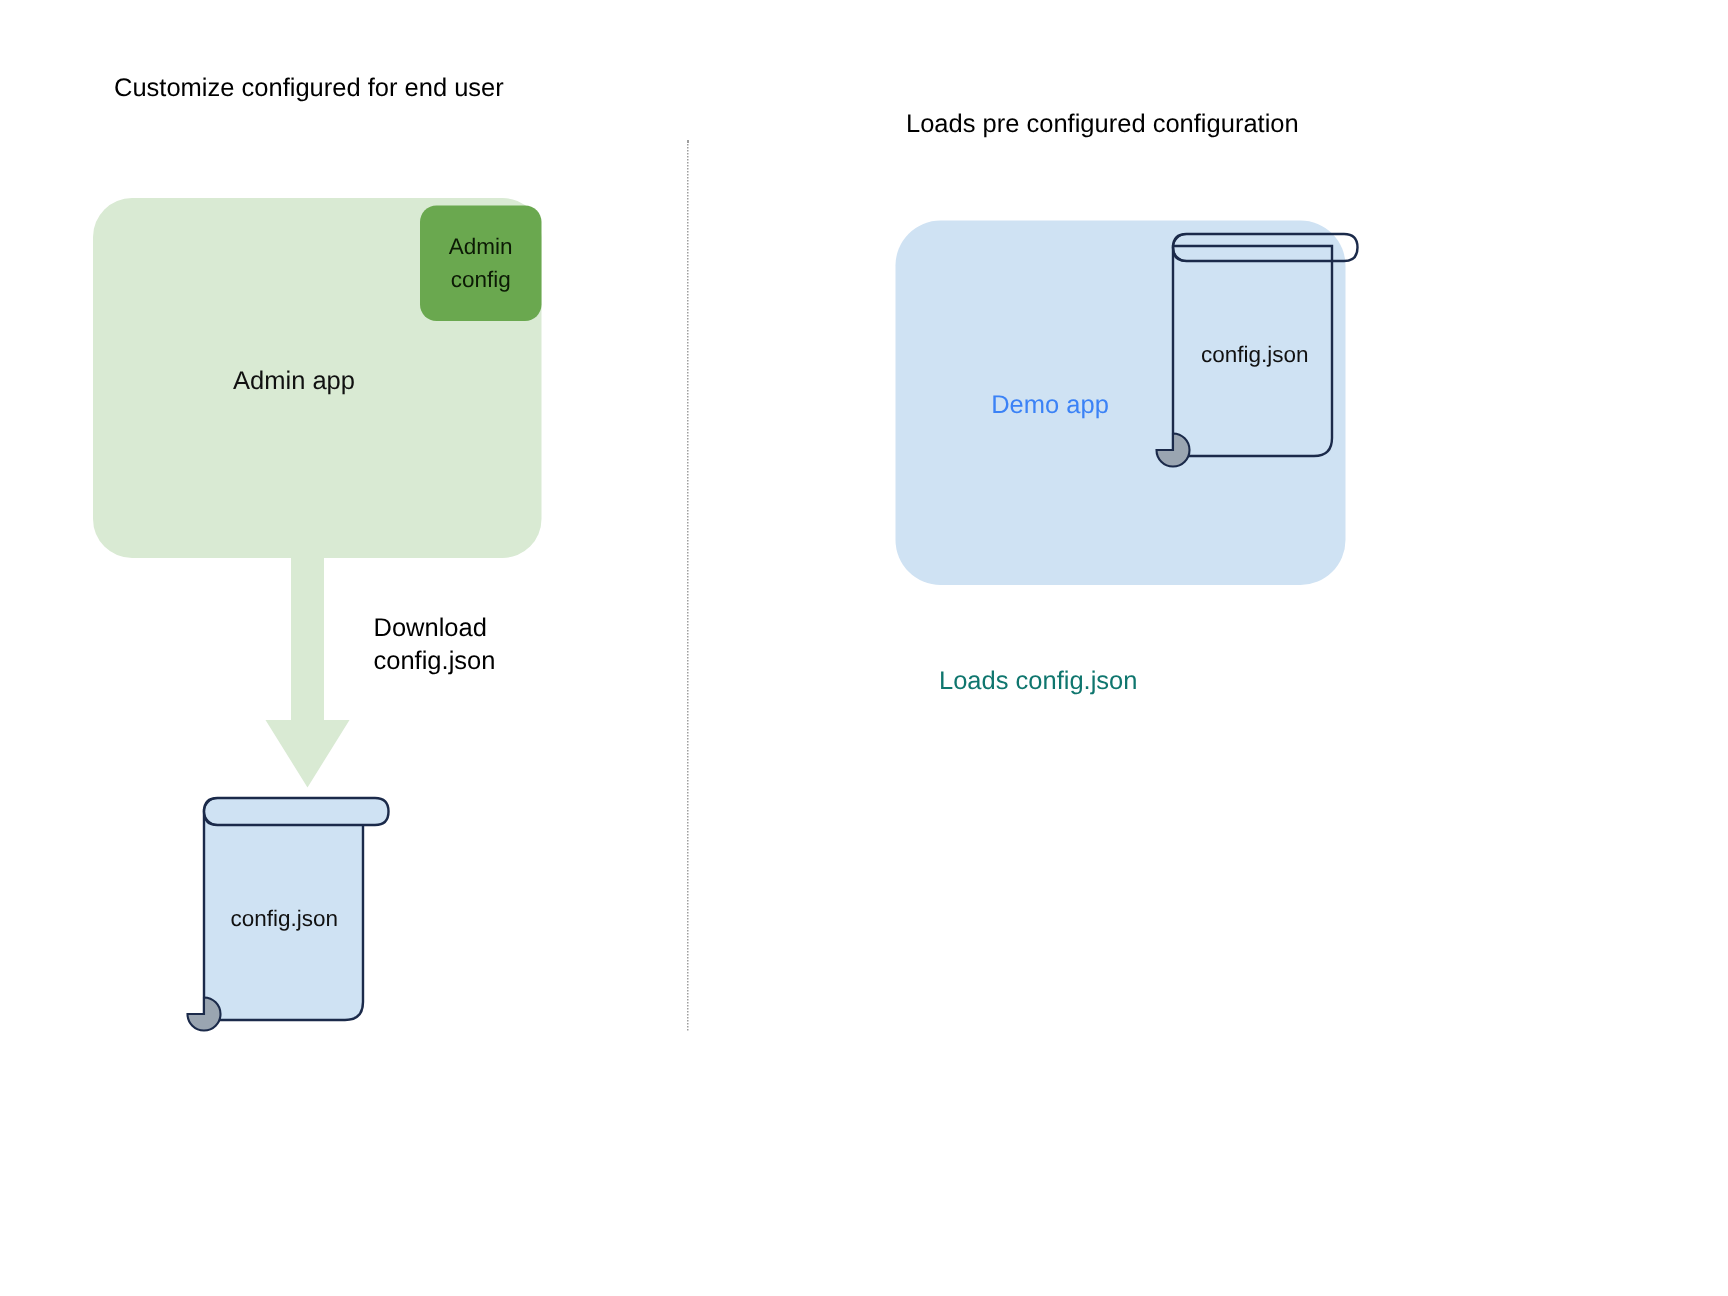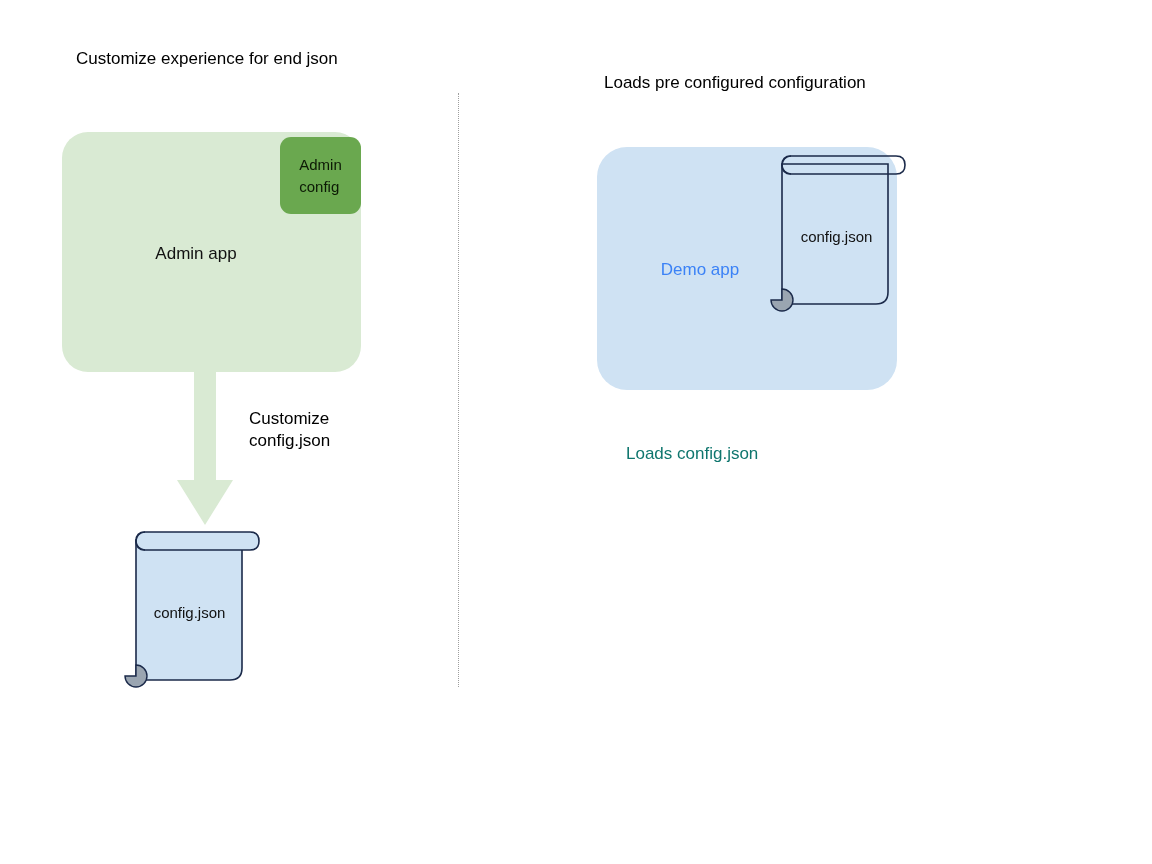--- a/index.html
+++ b/index.html
@@ -74,21 +74,21 @@
     height: 77px;
     background: #6aa84f;
     border-radius: 11px;
     display: flex;
     align-items: center;
     justify-content: center;
   }
   #admin-panel-label {
     font-size: 15px;
     line-height: 22px;
-    text-align: left;
+    text-align: center;
     color: #0c1a05;
   }
 
   
   #download-arrow {
     position: absolute;
     left: 176px;
     top: 368px;
     width: 58px;
     height: 160px;
@@ -154,41 +154,41 @@
     line-height: 22px;
     color: #0f766e;
     white-space: nowrap;
   }
 </style>
 </head>
 <body>
 
 <div class="canvas">
 
-  <div class="heading" id="heading-left">Customize experience for end json</div>
+  <div class="heading" id="heading-left">Customize configured for end user</div>
 
   <div id="admin-app-box"></div>
 
   <div id="admin-app-label">Admin app</div>
 
   <div id="admin-panel-box">
     <div id="admin-panel-label">
       <span>Admin</span><br>
       <span>config</span>
     </div>
   </div>
 
   <div id="download-arrow">
     <svg width="58" height="160" viewBox="0 0 58 160" xmlns="http://www.w3.org/2000/svg">
       <polygon points="18,0 40,0 40,112 57,112 29,157 1,112 18,112" fill="#d9ead3"></polygon>
     </svg>
   </div>
 
   <div id="download-arrow-label">
-    <span>Customize</span><br>
+    <span>Download</span><br>
     <span>config.json</span>
   </div>
 
   <div class="scroll-doc" id="scroll-left">
     <svg width="150" height="165" viewBox="0 0 150 165" xmlns="http://www.w3.org/2000/svg">
 
       <path d="M14,12 L120,12 L120,140 Q120,152 108,152 L14,152 Z" fill="#cfe2f3" stroke="#1b2a4a" stroke-width="1.6"></path>
 
       <path d="M14,148 m-11,0 a11,11 0 1,0 11,-11 L14,148 Z" fill="#9aa5b1" stroke="#1b2a4a" stroke-width="1.4"></path>
 

